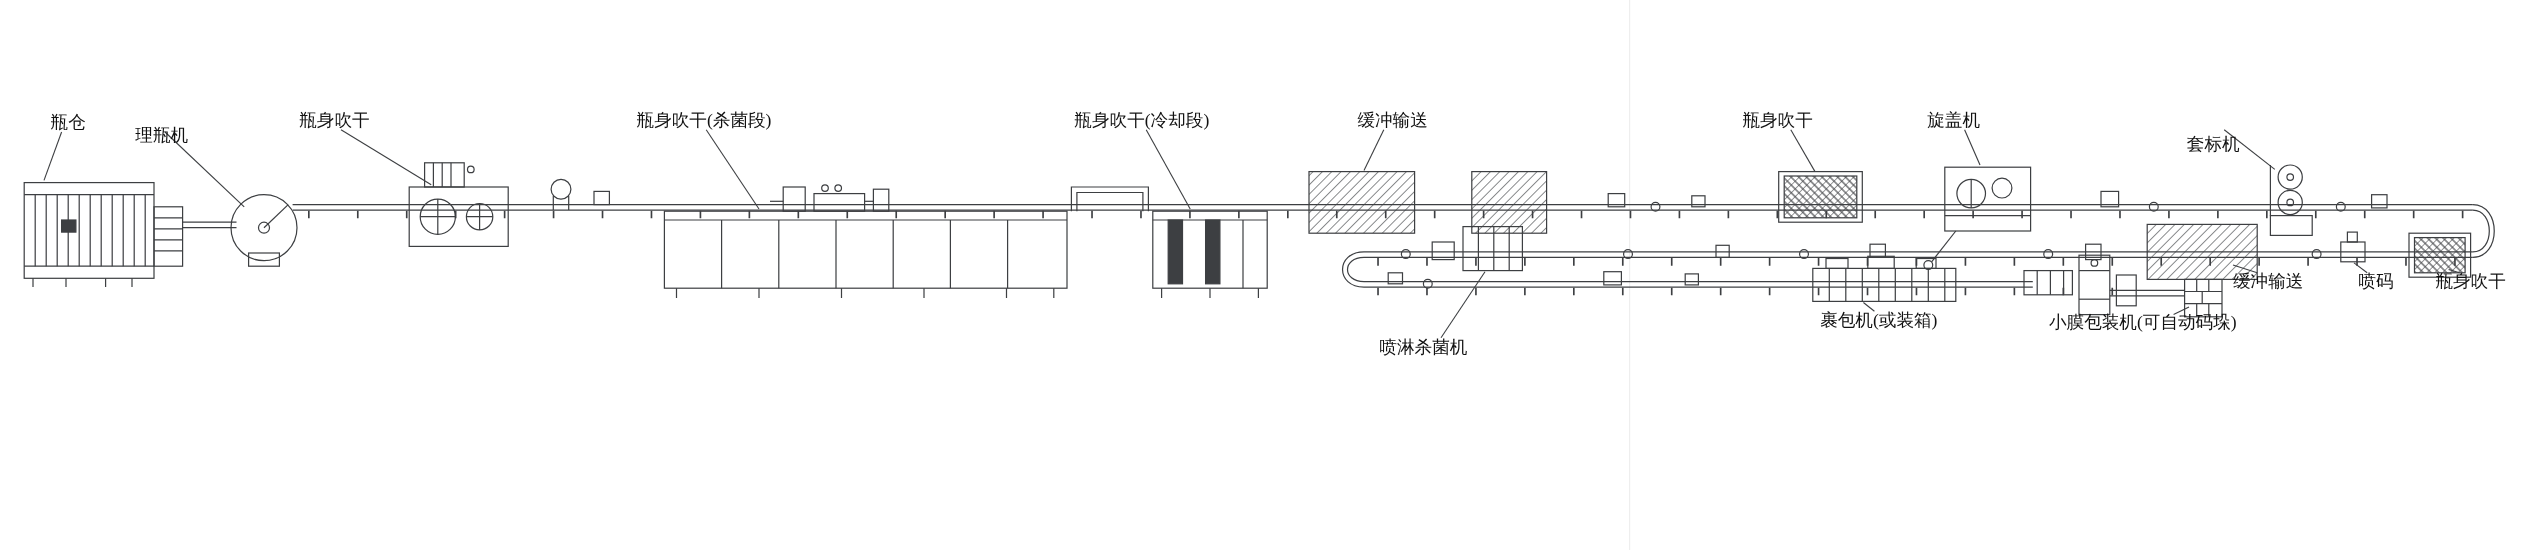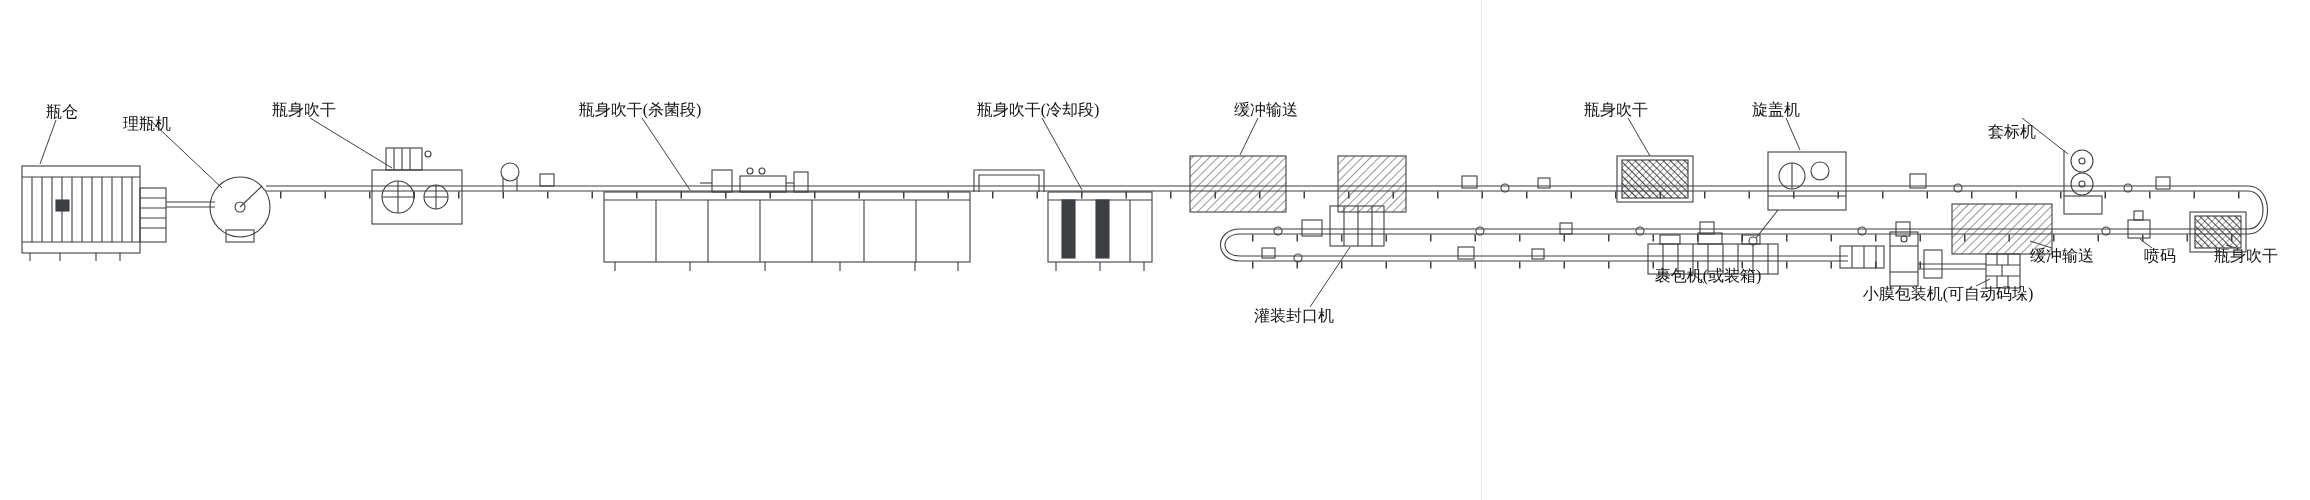--- a/index.html
+++ b/index.html
@@ -260,21 +260,21 @@
   <div class="labels-layer">
       <div class="eq-label" style="left: 62px; top: 112px;">瓶仓</div>
       <div class="eq-label" style="left: 147px; top: 112px; margin-top: 12px;">理瓶机</div>
       <div class="eq-label" style="left: 304px; top: 110px;">瓶身吹干</div>
       <div class="eq-label" style="left: 640px; top: 110px;">瓶身吹干(杀菌段)</div>
       <div class="eq-label" style="left: 1038px; top: 110px;">瓶身吹干(冷却段)</div>
       <div class="eq-label" style="left: 1266px; top: 110px;">缓冲输送</div>
       <div class="eq-label" style="left: 1616px; top: 110px;">瓶身吹干</div>
       <div class="eq-label" style="left: 1776px; top: 110px;">旋盖机</div>
       <div class="eq-label" style="left: 2012px; top: 110px; margin-top: 22px;">套标机</div>
-      <div class="eq-label" style="left: 1294px; top: 316px;">灌装封口机</div>
-      <div class="eq-label" style="left: 1708px; top: 276px;">裹包机(或装箱)</div>
+      <div class="eq-label" style="left: 1294px; top: 316px;">喷淋杀菌机</div>
+      <div class="eq-label" style="left: 1708px; top: 292px;">裹包机(或装箱)</div>
       <div class="eq-label" style="left: 1948px; top: 294px;">小膜包装机(可自动码垛)</div>
       <div class="eq-label" style="left: 2062px; top: 256px;">缓冲输送</div>
       <div class="eq-label" style="left: 2160px; top: 256px;">喷码</div>
       <div class="eq-label" style="left: 2246px; top: 256px;">瓶身吹干</div>
     </div>
 
 </div>
 
 </body></html>

